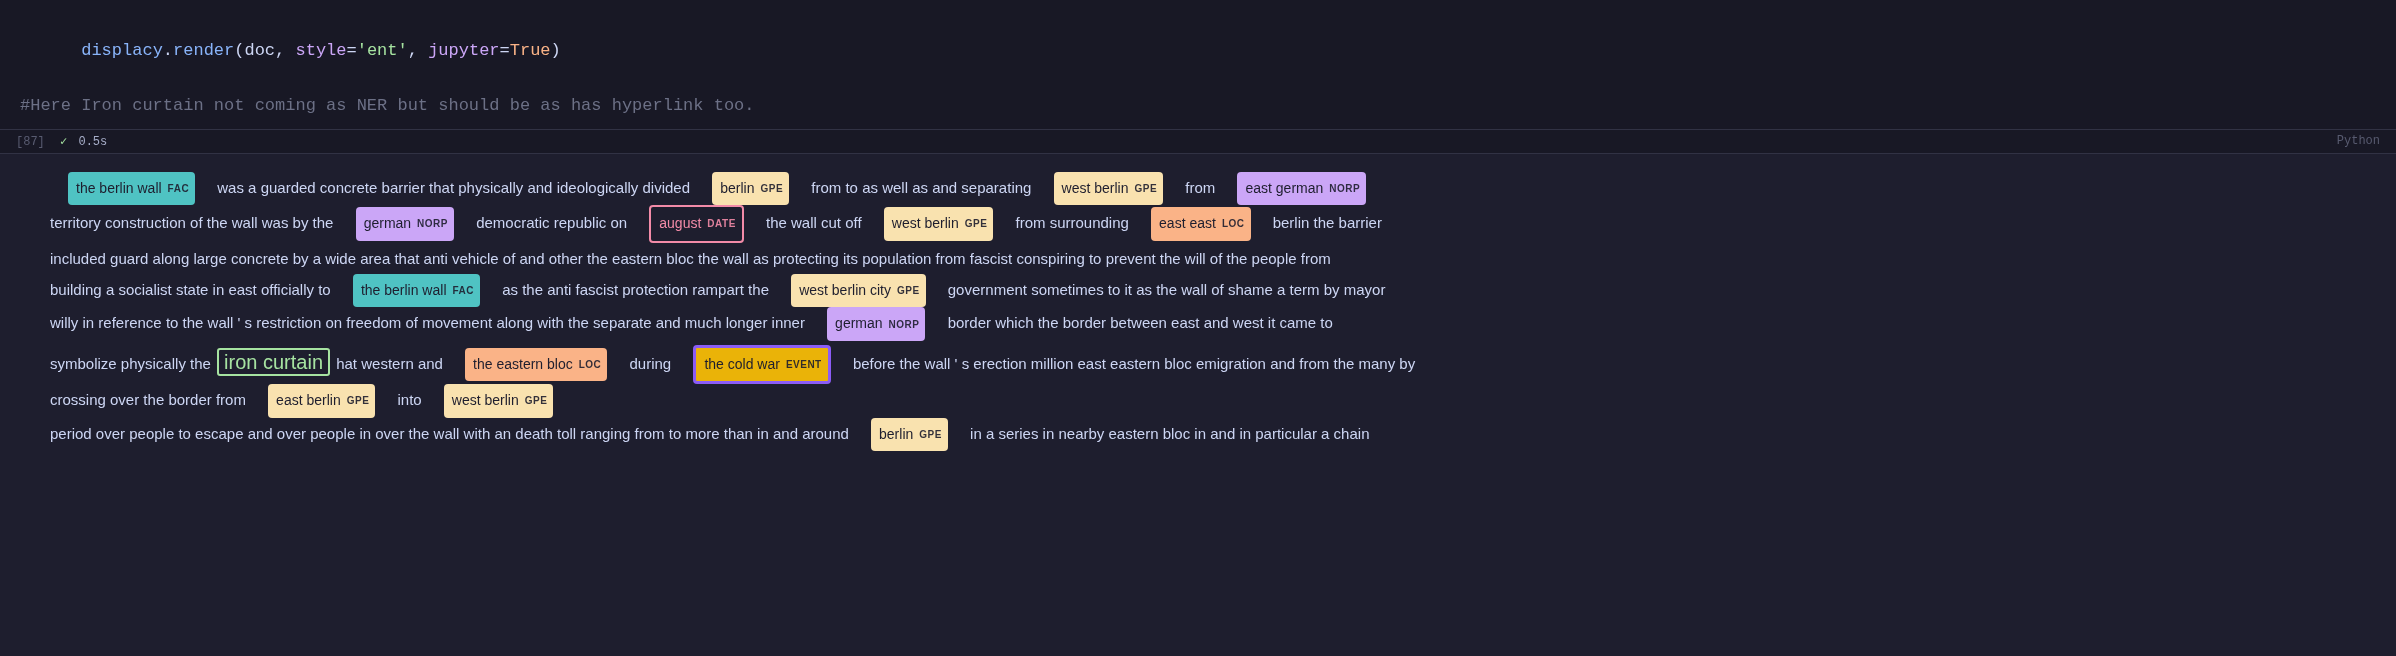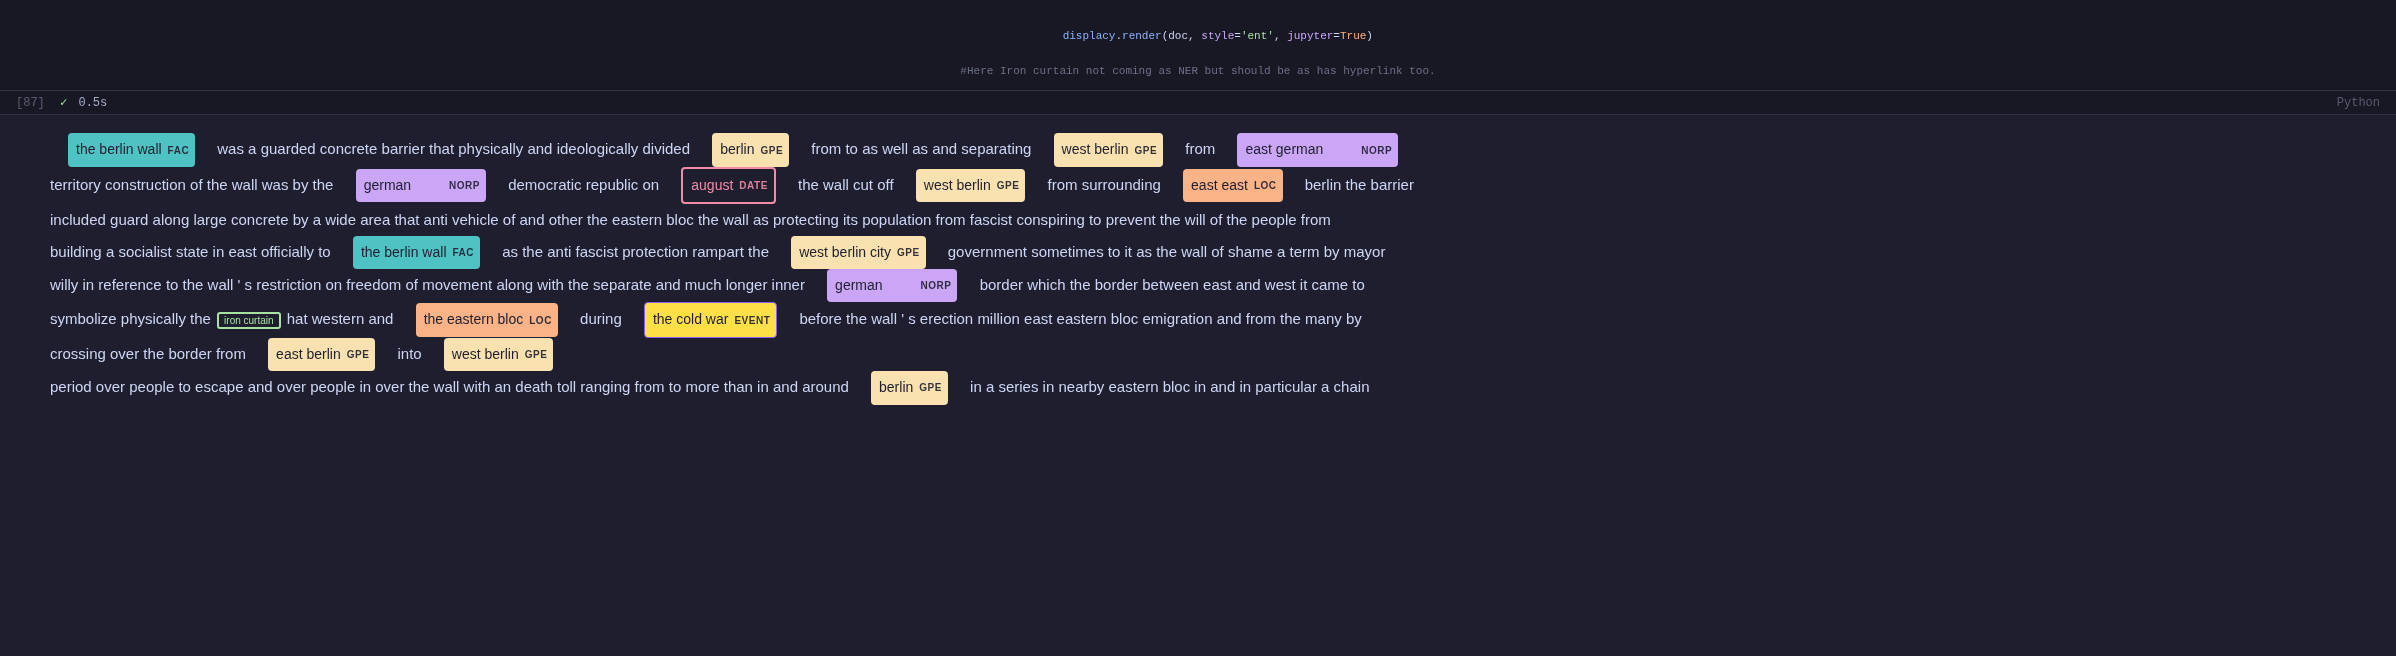--- a/index.html
+++ b/index.html
@@ -16,24 +16,23 @@
       background: #1e1e2e;
     }
 
     .code-area {
       background: #181825;
       padding: 10px 20px 10px 20px;
       border-bottom: 1px solid #313244;
     }
 
     .code-line {
-      font-size: 11px;
+      font-size: 17px;
       line-height: 1.6;
       white-space: pre;
-      text-align: center;
     }
 
     .kw-func { color: #89b4fa; }
     .kw-param { color: #cba6f7; }
     .kw-str { color: #a6e3a1; }
     .kw-true { color: #fab387; }
     .kw-comment { color: #6c7086; }
 
     .cell-output-bar {
       display: flex;
@@ -112,55 +111,54 @@
     .tag-gpe {
       background: #f9e2af;
       color: #1e1e2e;
     }
     .tag-gpe .ner-label { color: #1e1e2e; }
 
     
     .tag-norp {
       background: #cba6f7;
       color: #1e1e2e;
-      gap: 32px;
     }
     .tag-norp .ner-label { color: #1e1e2e; }
 
     
     .tag-date {
       background: transparent;
       color: #f38ba8;
       border: 2px solid #f38ba8;
     }
     .tag-date .ner-label { color: #f38ba8; }
 
     
     .tag-loc {
       background: #fab387;
       color: #1e1e2e;
     }
     .tag-loc .ner-label { color: #1e1e2e; }
 
     
     .tag-event {
-      background: #fde047;
-      color: #1e1e2e;
-      border: 1px solid #8b5cf6;
+      background: #eab308;
+      color: #1e1e2e;
+      border: 3px solid #8b5cf6;
     }
     .tag-event .ner-label { color: #1e1e2e; }
 
     
     .tag-iron-curtain {
       background: transparent;
       color: #a6e3a1;
       border: 2px solid #a6e3a1;
       border-radius: 3px;
       padding: 1px 5px;
-      font-size: 10px;
+      font-size: 20px;
       font-weight: 500;
       margin: 11px 2px;
     }
 
     .text-plain {
       color: #cdd6f4;
     }
   </style>
 </head>
 <body>

